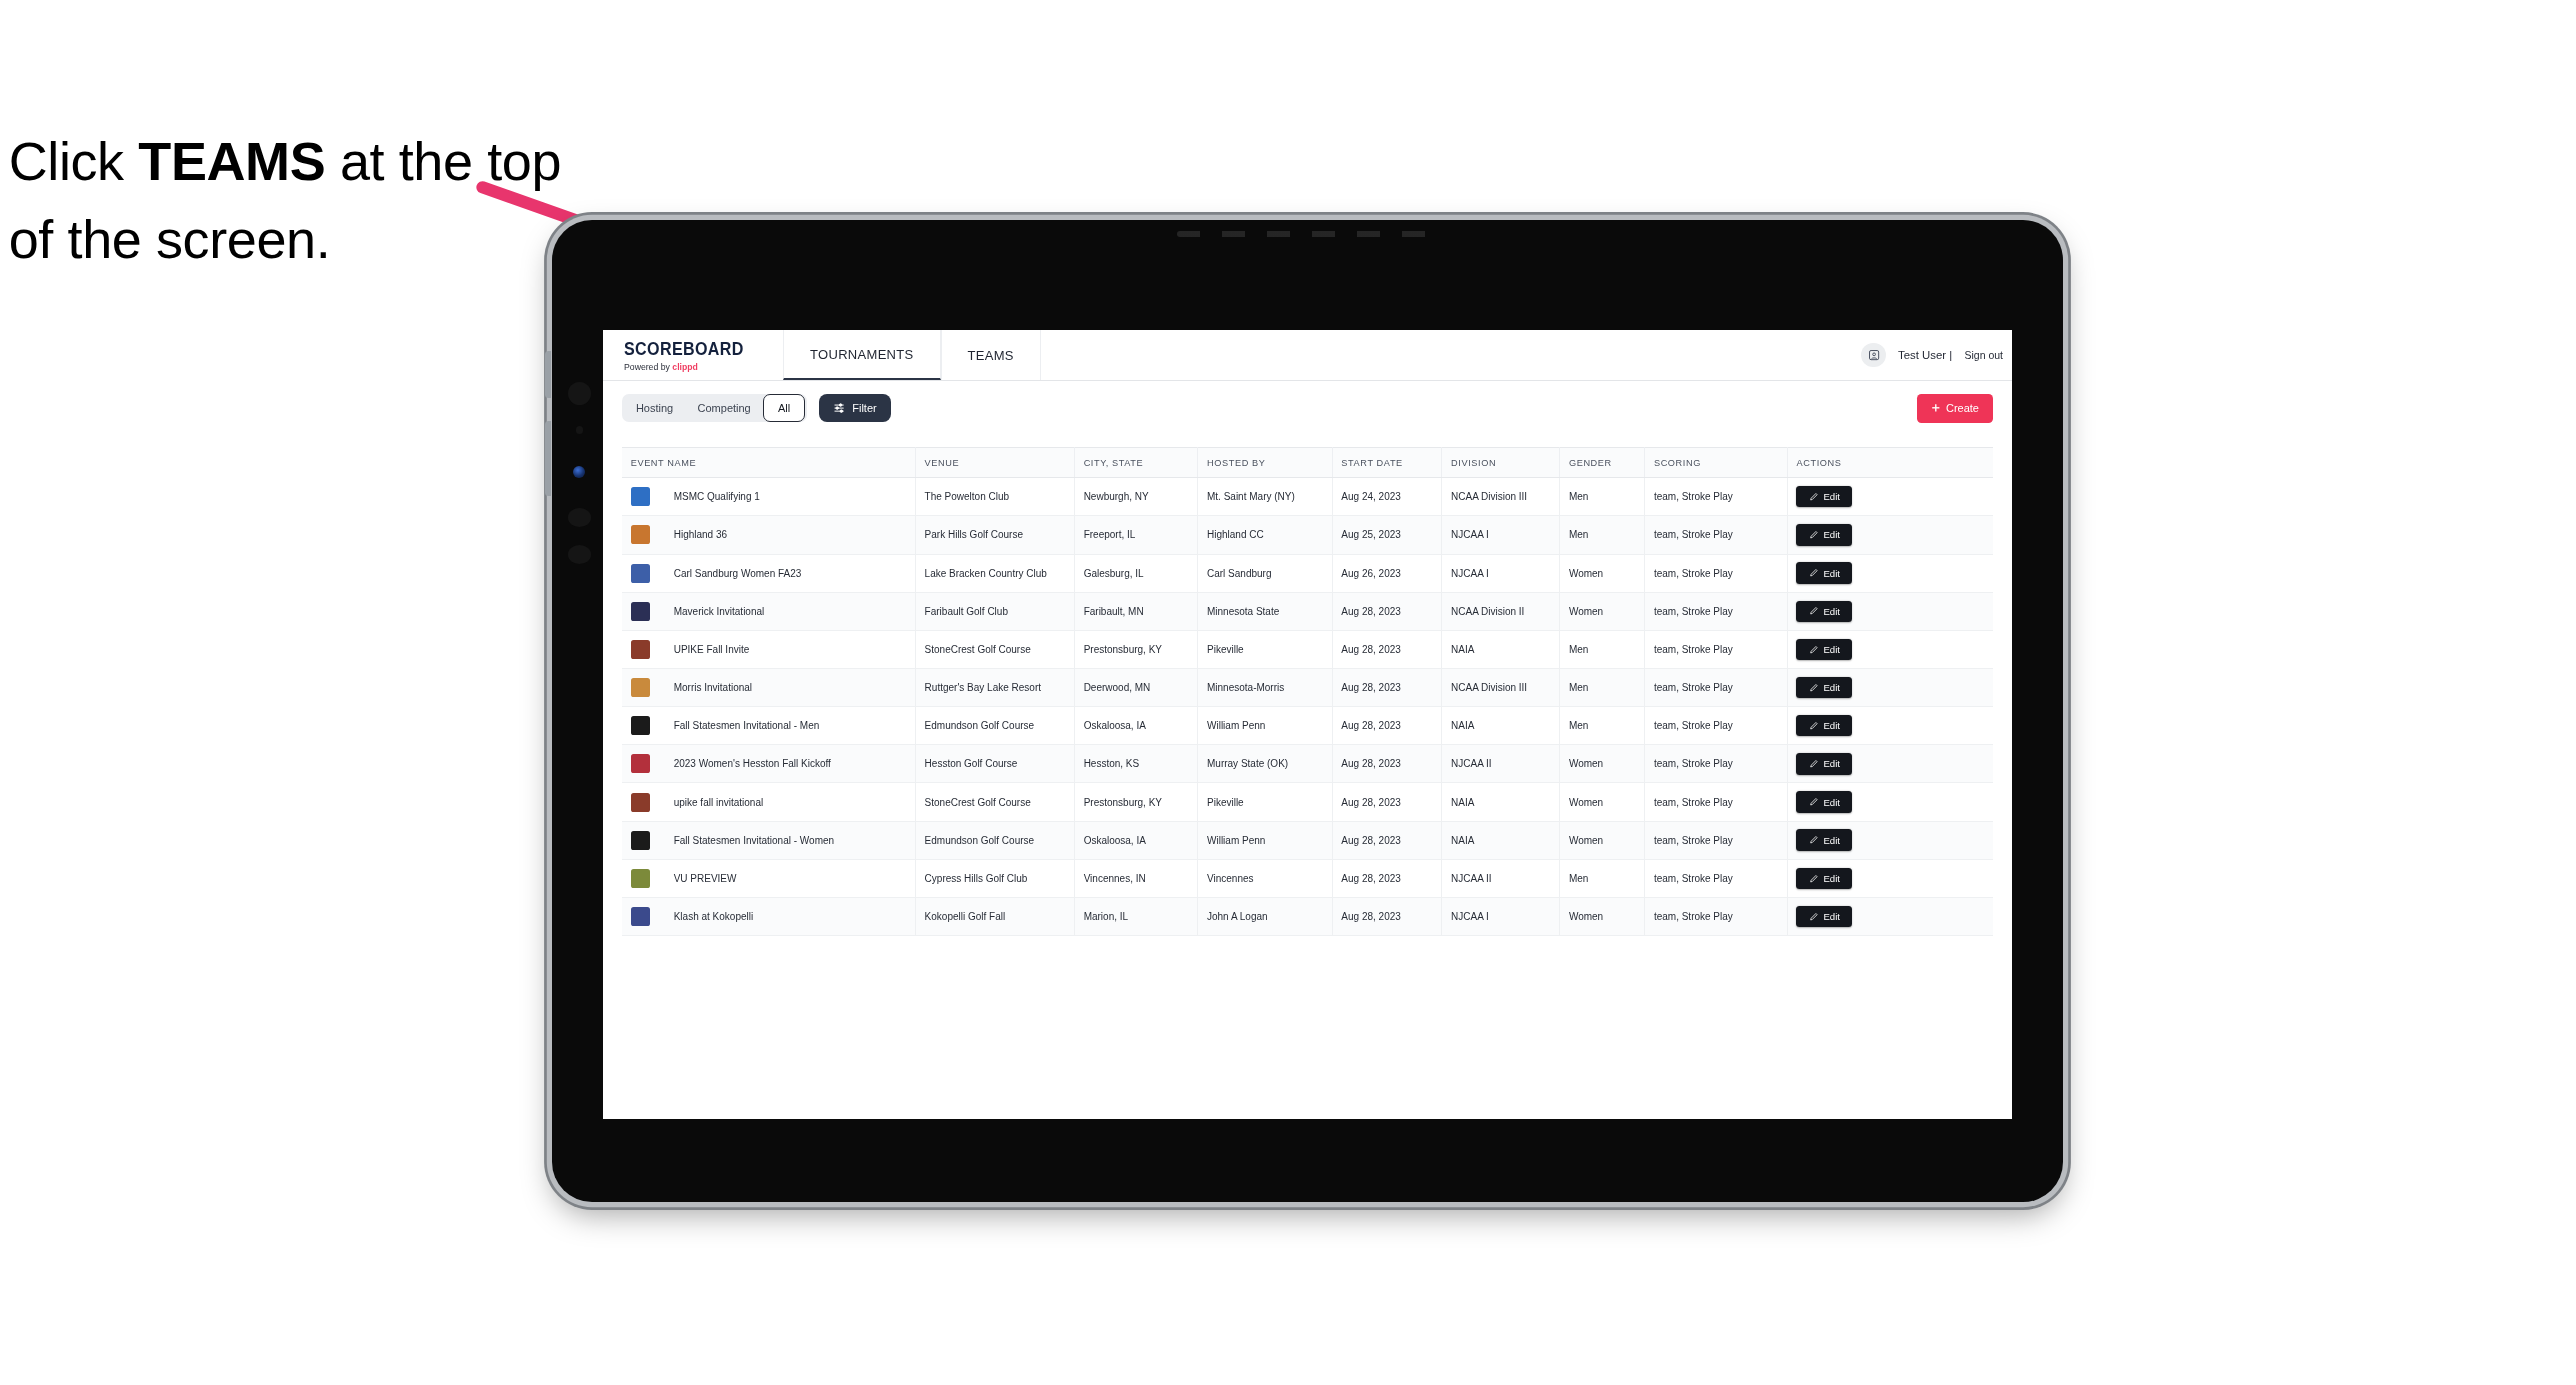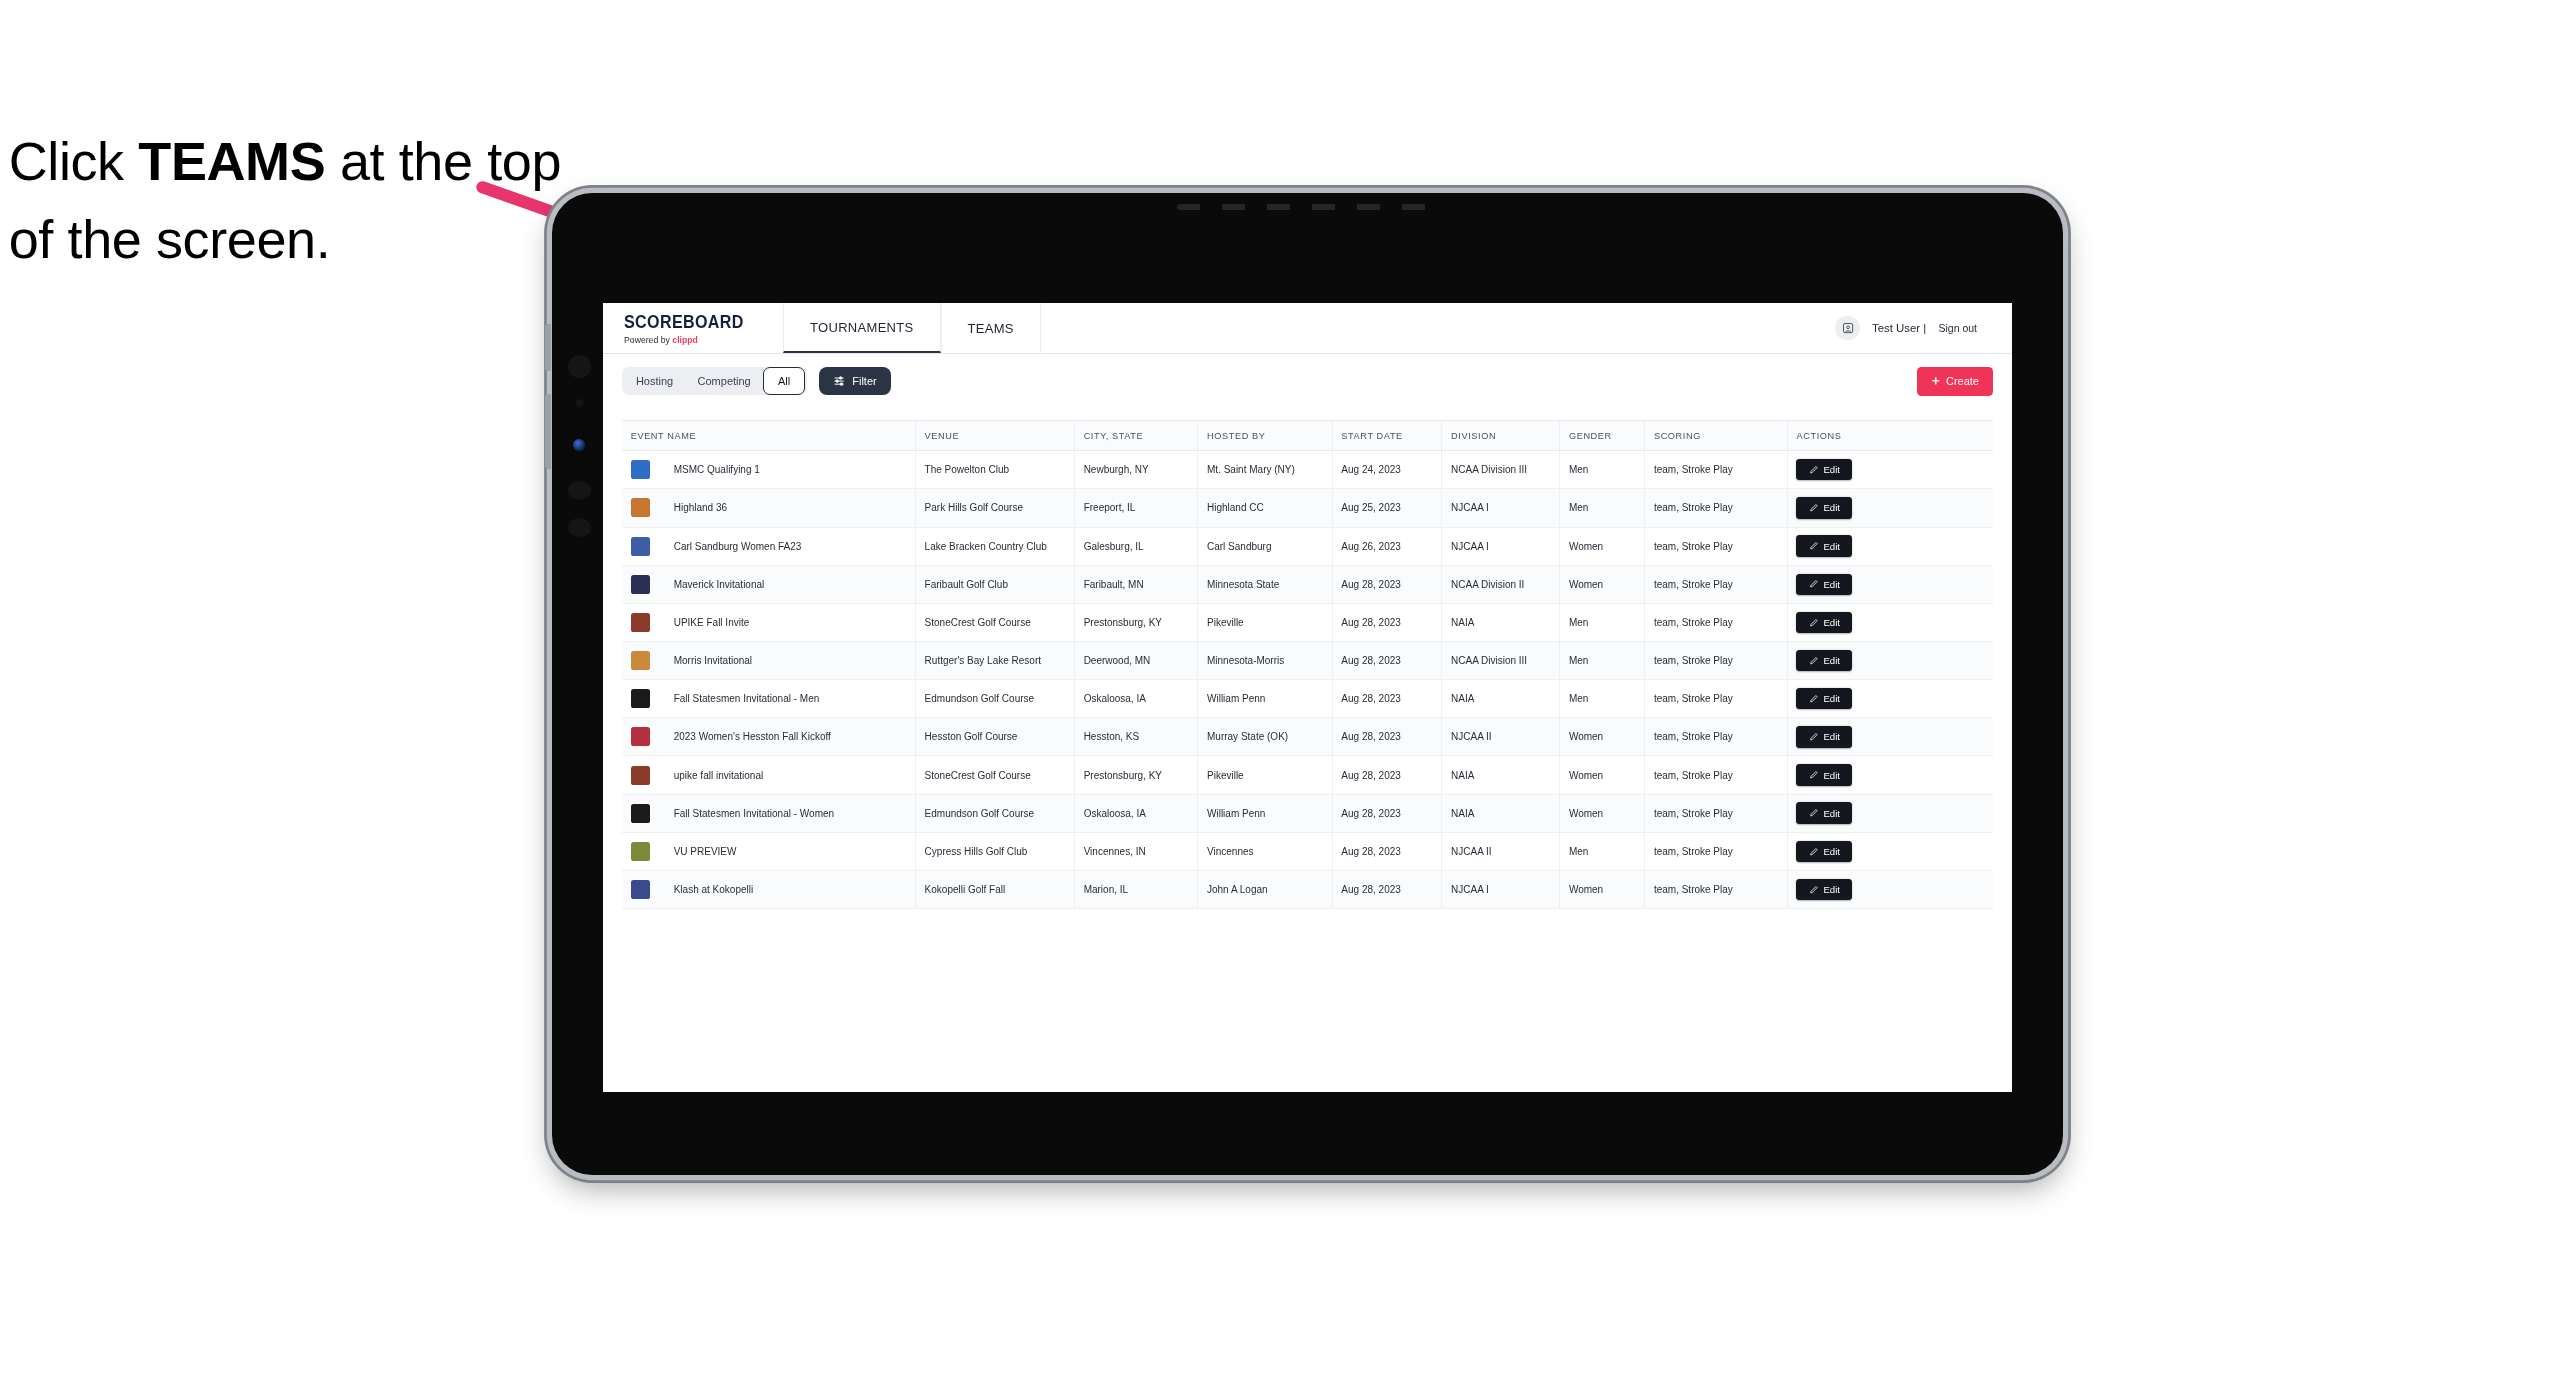--- a/index.html
+++ b/index.html
@@ -23,21 +23,21 @@
     letter-spacing: -0.4px;
   }
   .callout b { font-weight: 700; }
 
   
   .arrow-svg { position: absolute; left: 472px; top: 175px; width: 489px; height: 201px; }
 
   
   .device {
     position: absolute;
-    left: 552px; top: 193px;
+    left: 552px; top: 220px;
     width: 1511px; height: 982px;
     background: #0a0a0a;
     border-radius: 40px;
     box-shadow: 0 0 0 5.2px #b9bcc0, 0 0 0 7.9px #7e8287, 0 12.2px 30px rgba(0,0,0,.34);
   }
   .bezel-dot { position: absolute; border-radius: 50%; background: #151515; }
   .bezel-cam { position:absolute; width:12.2px; height:12.2px; border-radius:50%;
                background: radial-gradient(circle at 40% 35%, #3d6fd6 0%, #16326e 55%, #0a1530 100%); }
   .top-speaker { position:absolute; top:10.5px; left:50%; transform:translateX(-50%);
                  width: 262px; height: 6.1px; border-radius:3.5px;
@@ -73,21 +73,21 @@
   .navtabs { display:flex; align-items:stretch; }
   .navtab {
     display:flex; align-items:center; padding: 0 26px;
     font-size: 13px; color:#1f2430; letter-spacing:0.3px;
     border-left: 0.9px solid #eceef1; border-right: 0.9px solid #eceef1;
     cursor: pointer; background:#fff;
   }
   .navtab.active { border-bottom: 2.6px solid #2b3445; font-weight:400; }
 
   .nav-right {
-    margin-left:auto; display:flex; align-items:center; gap:12.2px; padding-right:35px;
+    margin-left:auto; display:flex; align-items:center; gap:12.2px; padding-right:9px;
   }
   .avatar {
     width:24.5px; height:24.5px; border-radius:50%; background:#eceef0;
     display:flex; align-items:center; justify-content:center; color:#4b5261;
   }
   .nav-user { font-size:11.4px; color:#1f2430; }
   .nav-signout { font-size:10.5px; color:#1f2430; cursor:pointer; }
 
   
   .toolbar {

